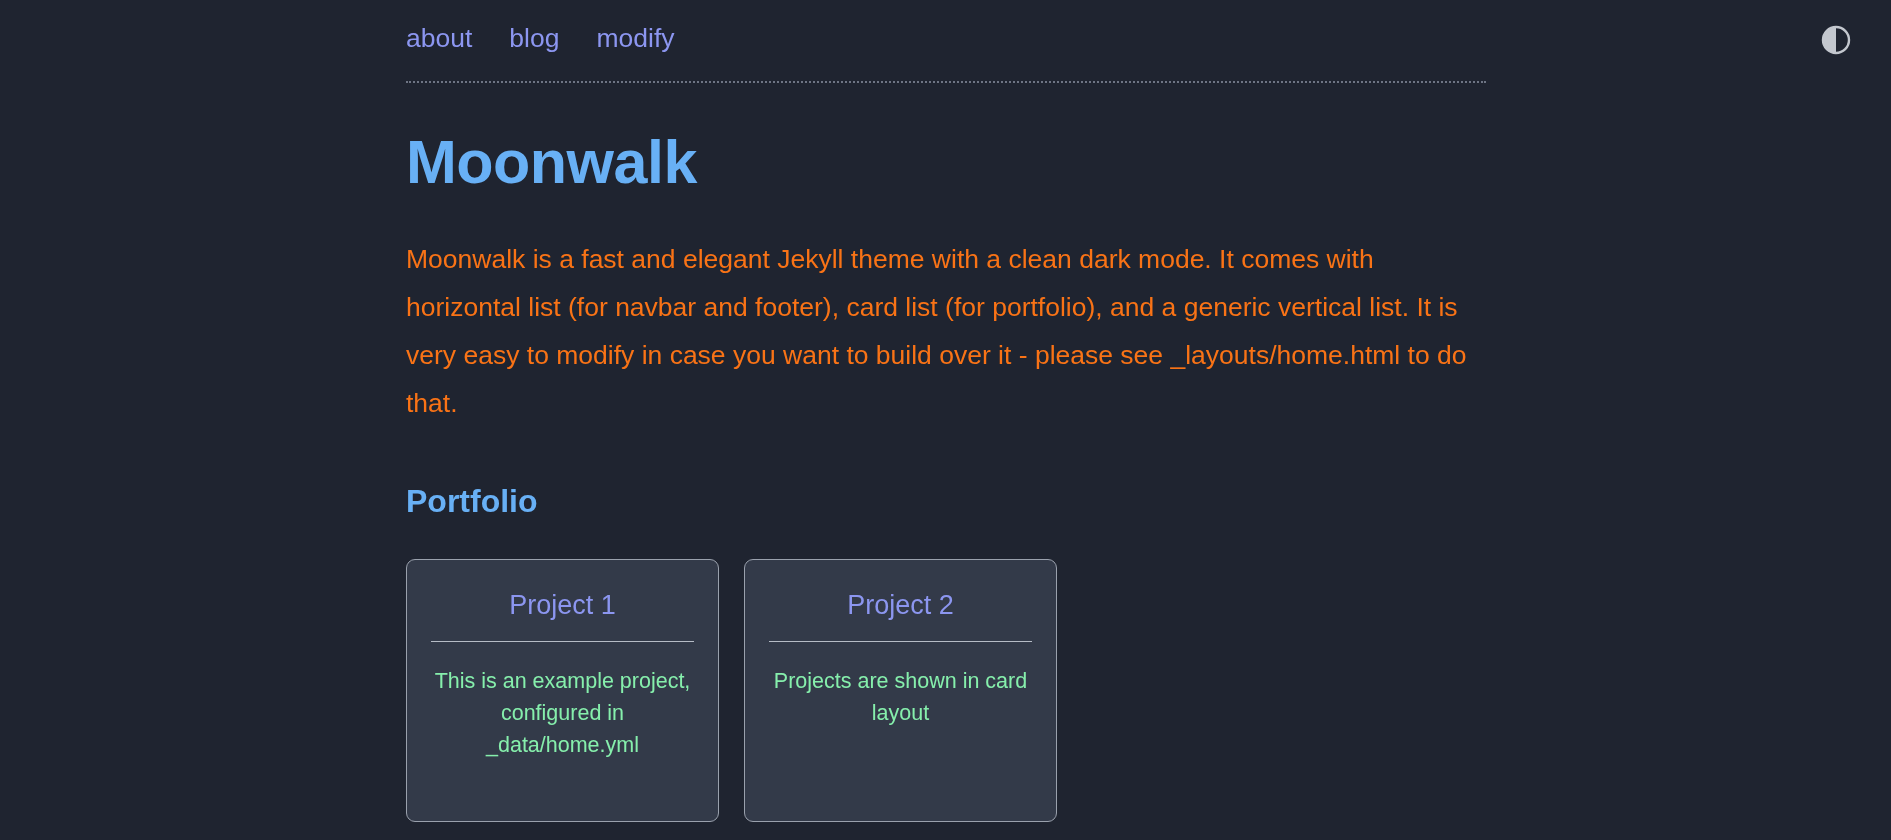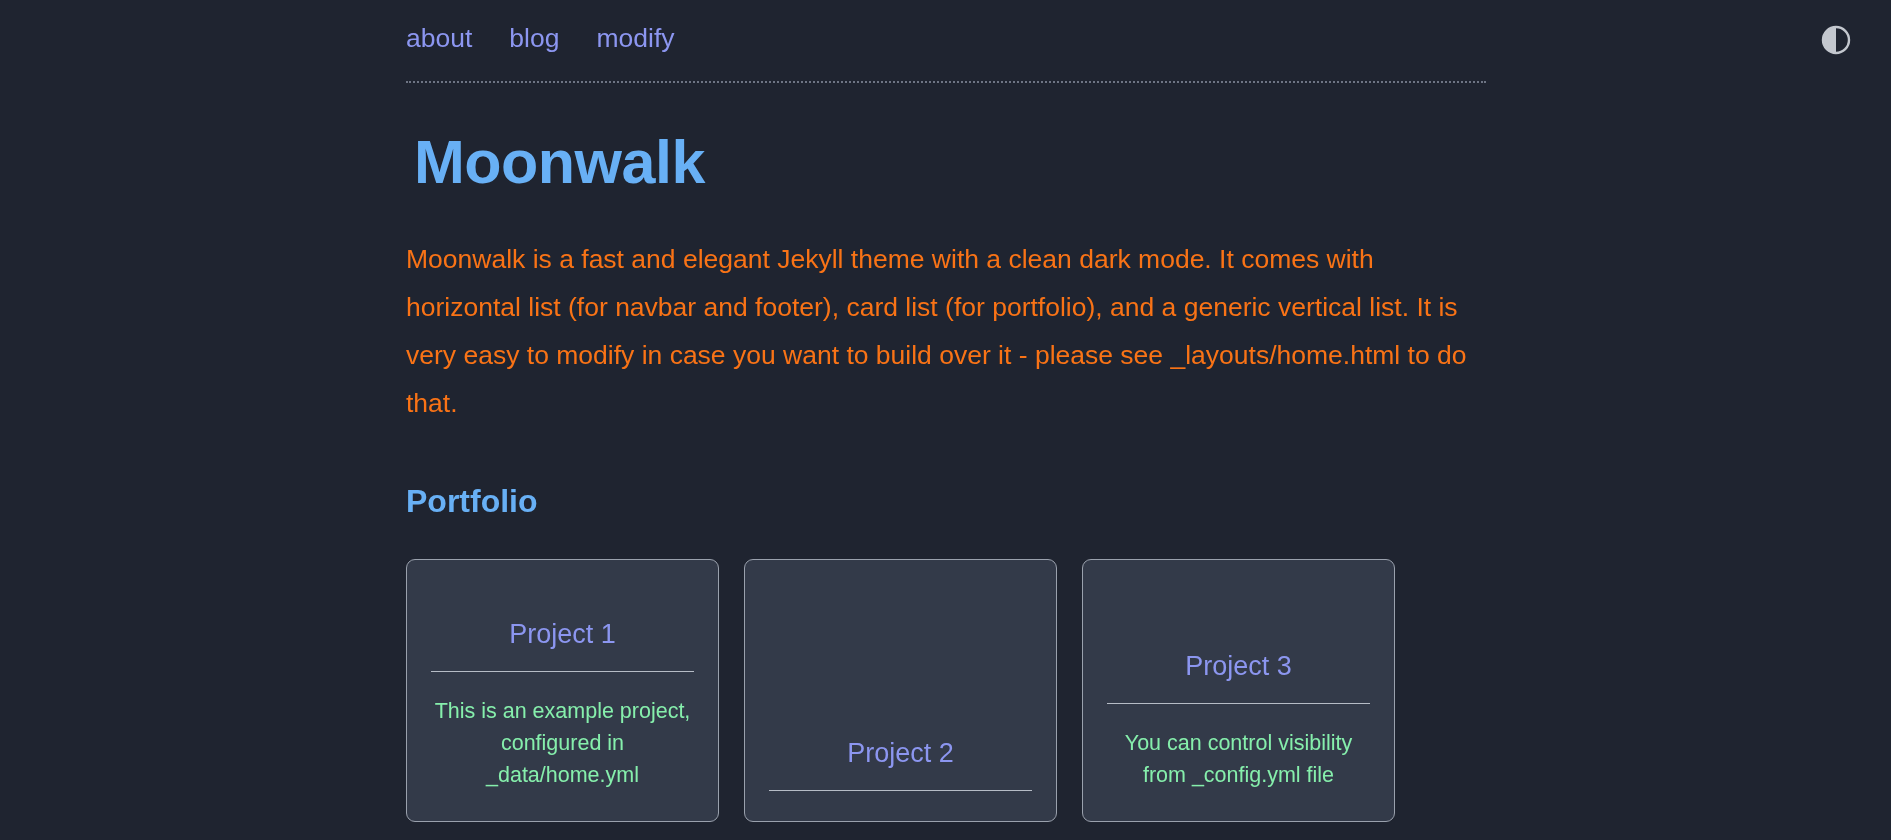--- a/index.html
+++ b/index.html
@@ -69,21 +69,20 @@
   }
 
   
   .site-title {
     margin-top: 44px;
     color: #68b0f5;
     font-size: 61px;
     font-weight: bold;
     line-height: 1.15;
     letter-spacing: -0.5px;
-    margin-left: 8px;
   }
 
   
   .intro {
     margin-top: 38px;
     color: #f97316;
     font-size: 26.5px;
     line-height: 48px;
     max-width: 1070px;
   }
@@ -108,21 +107,20 @@
     width: 313px;
     min-height: 263px;
     background: #333a49;
     border: 1px solid #9aa1ad;
     border-radius: 9px;
     padding: 27px 24px 30px 24px;
     display: flex;
     flex-direction: column;
     align-items: center;
     cursor: pointer;
-    justify-content: flex-end;
   }
 
   .card-title {
     color: #8c96f0;
     font-size: 27px;
     line-height: 1.35;
     text-align: center;
     text-decoration: none;
   }
 
@@ -176,24 +174,20 @@
 
       <div class="card">
         <a class="card-title" href="#">Project 1</a>
         <hr class="card-rule">
         <p class="card-desc">This is an example project, configured in _data/home.yml</p>
       </div>
 
       <div class="card">
         <a class="card-title" href="#">Project 2</a>
         <hr class="card-rule">
+        <p class="card-desc">Projects are shown in card layout</p>
       </div>
 
-      <div class="card">
-        <a class="card-title" href="#">Project 3</a>
-        <hr class="card-rule">
-        <p class="card-desc">You can control visibility from _config.yml file</p>
-      </div>
 
     </div>
 
   </div>
 </div>
 
 </body></html>

